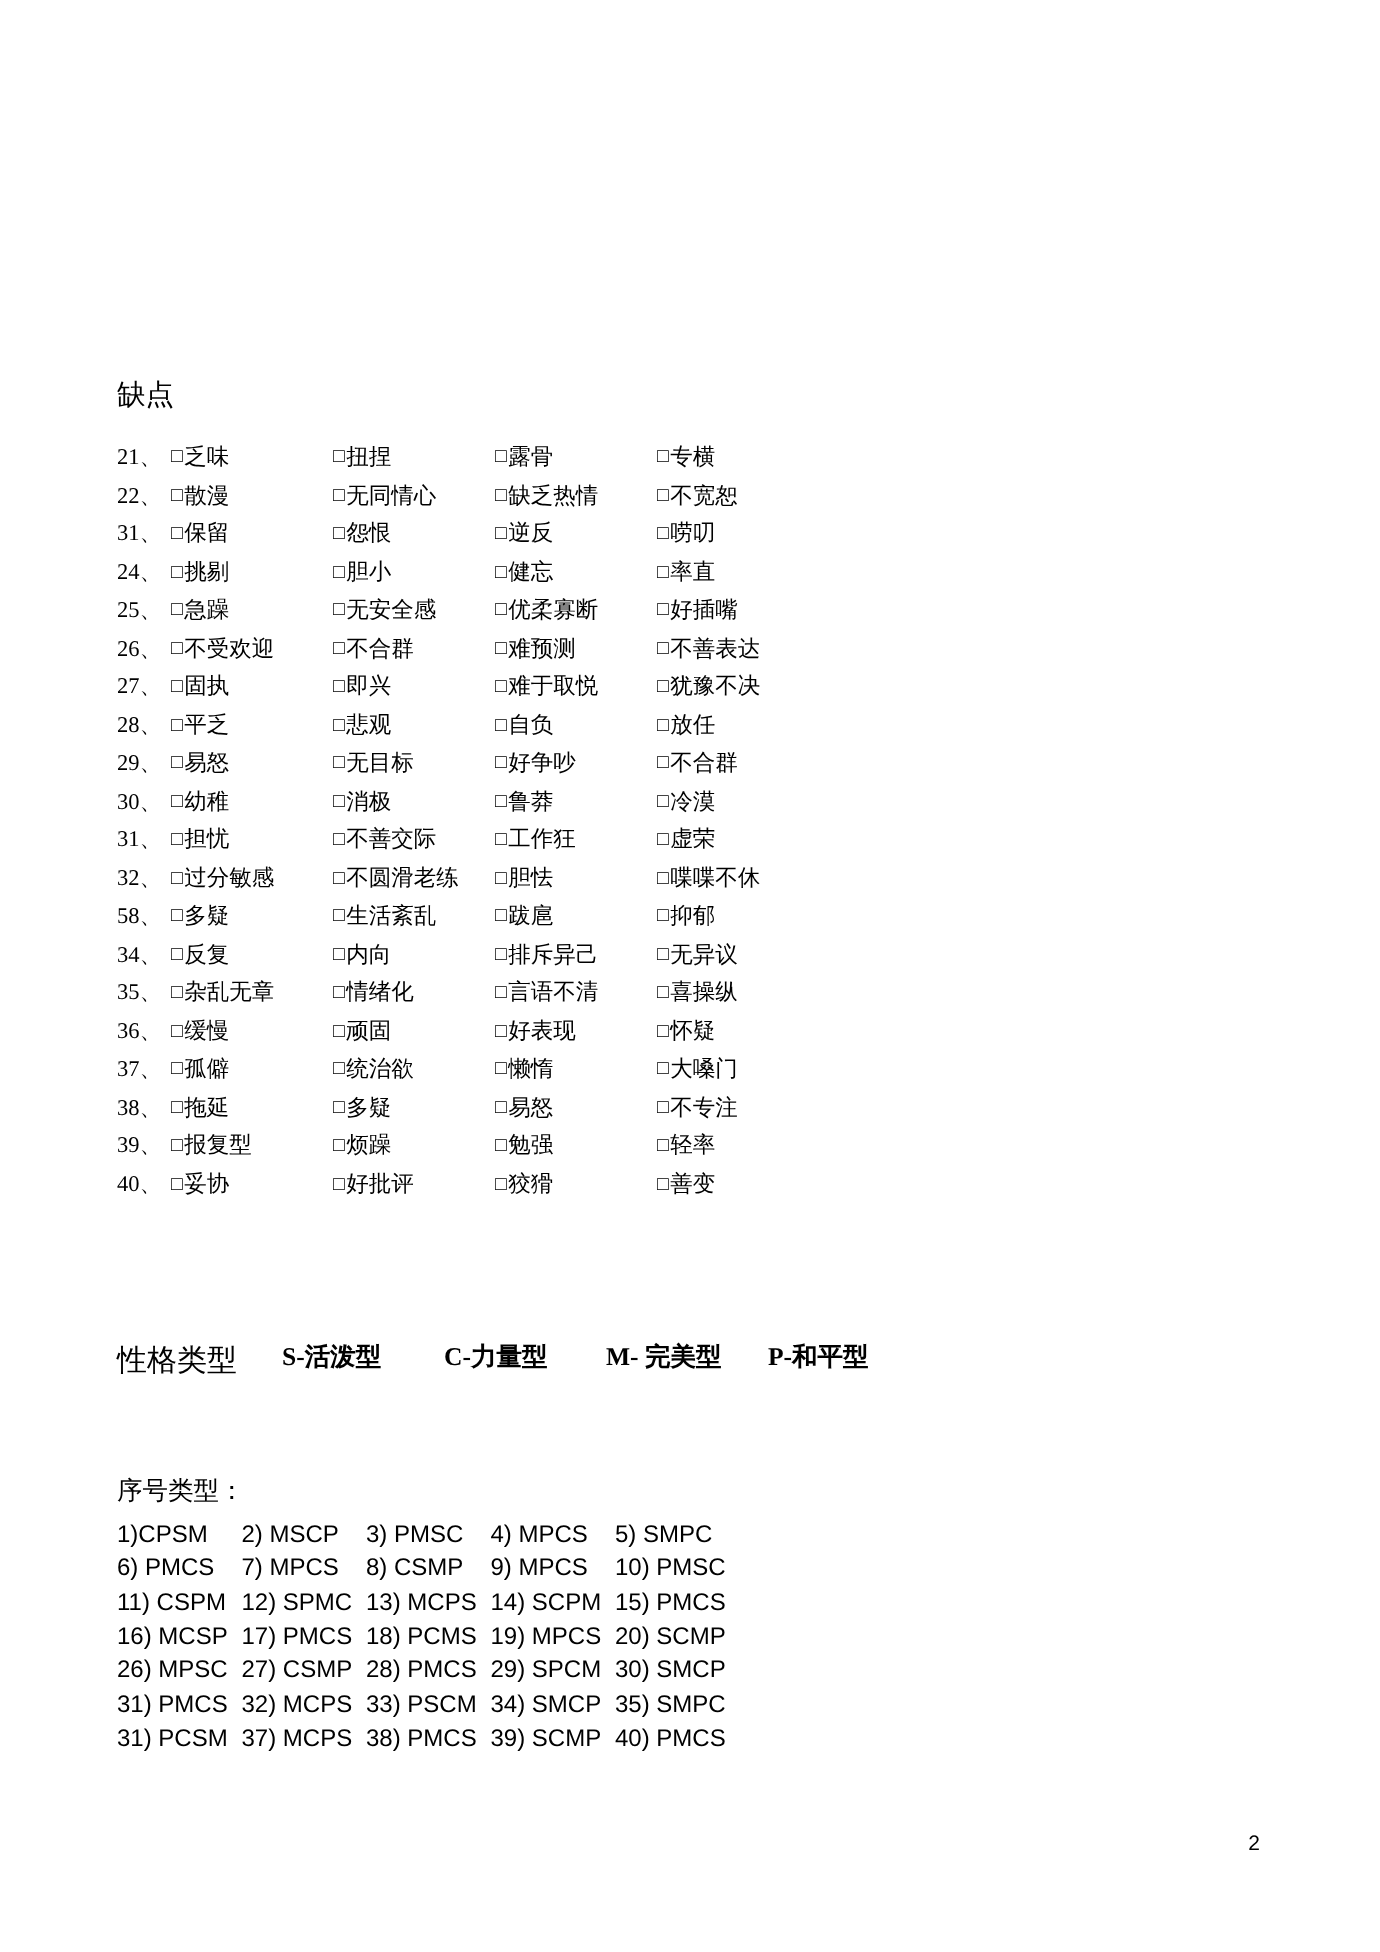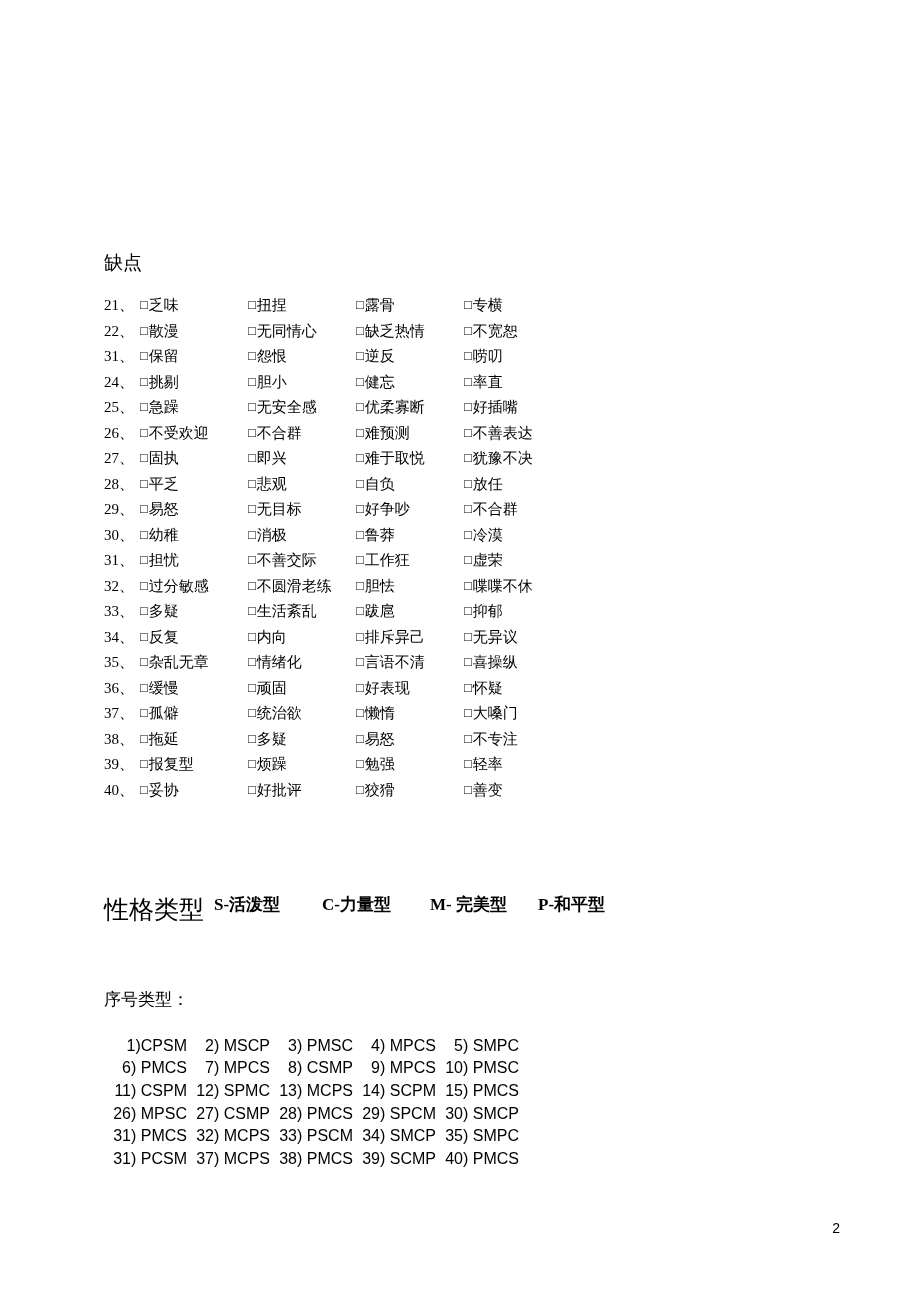--- a/index.html
+++ b/index.html
@@ -7,21 +7,21 @@
     padding: 0;
     background: #fff;
     font-family: "SimSun", "Songti SC", serif;
     color: #000;
   }
   .page {
     width: 920px;
     height: 1301px;
     position: relative;
     box-sizing: border-box;
-    padding: 250px 150px 0 104px;
+    padding: 250px 150px 0 78px;
   }
   .section-title {
     font-size: 19px;
     margin-bottom: 22px;
   }
   .weak-table {
     font-size: 15px;
     line-height: 1.0;
   }
   .weak-row {
@@ -46,36 +46,35 @@
     margin-right: 1px;
     transform: translateY(-1px);
   }
   .types-line {
     display: flex;
     font-size: 17px;
     margin-top: 95px;
     margin-bottom: 62px;
   }
   .types-label {
-    font-size: 25px;
+    font-size: 20px;
     width: 110px;
   }
   .type-cell {
     width: 108px;
     font-weight: bold;
   }
   .seq-title {
     font-size: 17px;
-    margin-bottom: 24px;
+    margin-bottom: 8px;
   }
   .seq-block {
     font-size: 16px;
     font-family: Arial, "SimSun", sans-serif;
     line-height: 1.42;
-    text-align: right;
   }
   .seq-row {
     display: flex;
   }
   .seq-cell {
     width: 83px;
     flex-shrink: 0;
   }
   .page-num {
     position: absolute;
@@ -315,21 +314,21 @@
         <div class="cell">
           <span class="box">□</span>
           <span>胆怯</span>
         </div>
         <div class="cell">
           <span class="box">□</span>
           <span>喋喋不休</span>
         </div>
       </div>
       <div class="weak-row">
-        <div class="num">33、</div>
+        <div class="num">58、</div>
         <div class="cell">
           <span class="box">□</span>
           <span>多疑</span>
         </div>
         <div class="cell">
           <span class="box">□</span>
           <span>生活紊乱</span>
         </div>
         <div class="cell">
           <span class="box">□</span>
@@ -501,20 +500,27 @@
         <div class="seq-cell">10) PMSC</div>
       </div>
       <div class="seq-row">
         <div class="seq-cell">11) CSPM</div>
         <div class="seq-cell">12) SPMC</div>
         <div class="seq-cell">13) MCPS</div>
         <div class="seq-cell">14) SCPM</div>
         <div class="seq-cell">15) PMCS</div>
       </div>
       <div class="seq-row">
+        <div class="seq-cell">16) MCSP</div>
+        <div class="seq-cell">17) PMCS</div>
+        <div class="seq-cell">18) PCMS</div>
+        <div class="seq-cell">19) MPCS</div>
+        <div class="seq-cell">20)  SCMP</div>
+      </div>
+      <div class="seq-row">
         <div class="seq-cell">26) MPSC</div>
         <div class="seq-cell">27) CSMP</div>
         <div class="seq-cell">28) PMCS</div>
         <div class="seq-cell">29) SPCM</div>
         <div class="seq-cell">30)  SMCP</div>
       </div>
       <div class="seq-row">
         <div class="seq-cell">31) PMCS</div>
         <div class="seq-cell">32) MCPS</div>
         <div class="seq-cell">33) PSCM</div>

